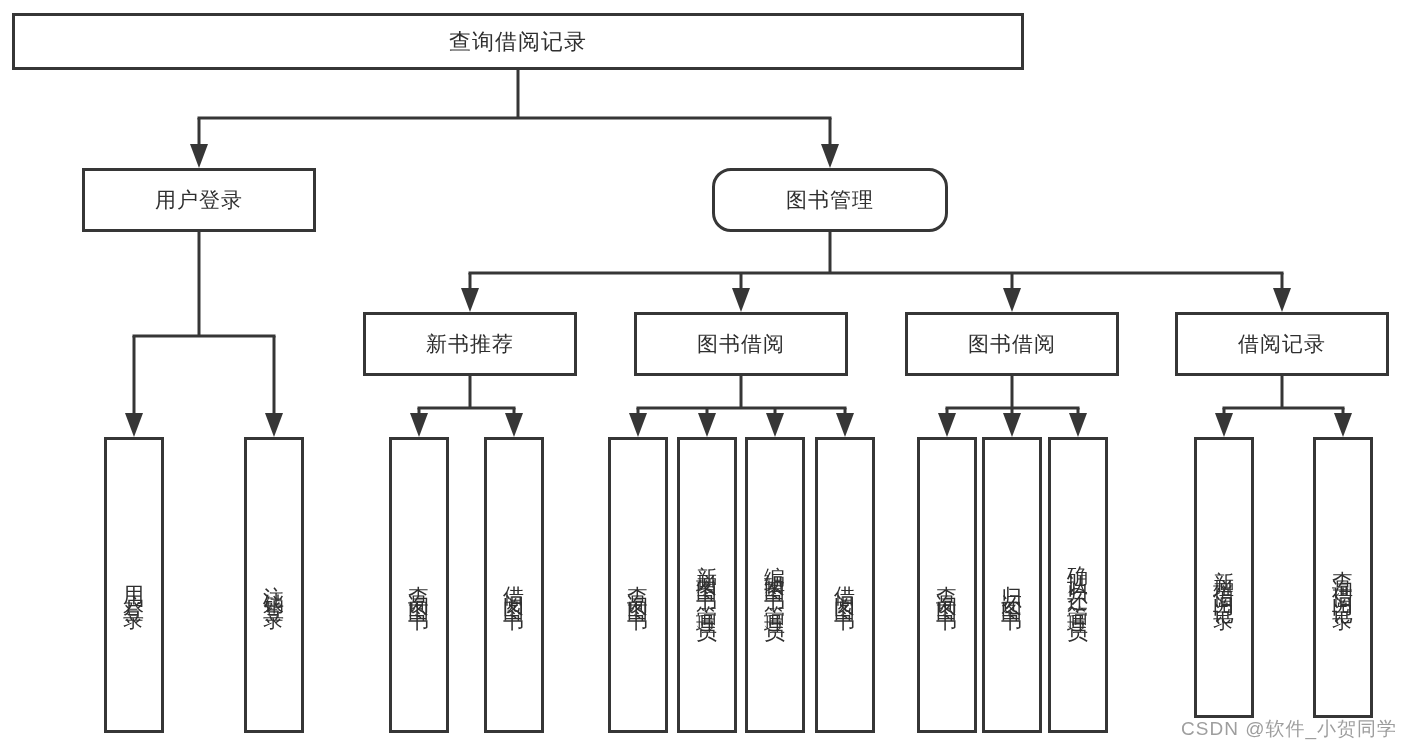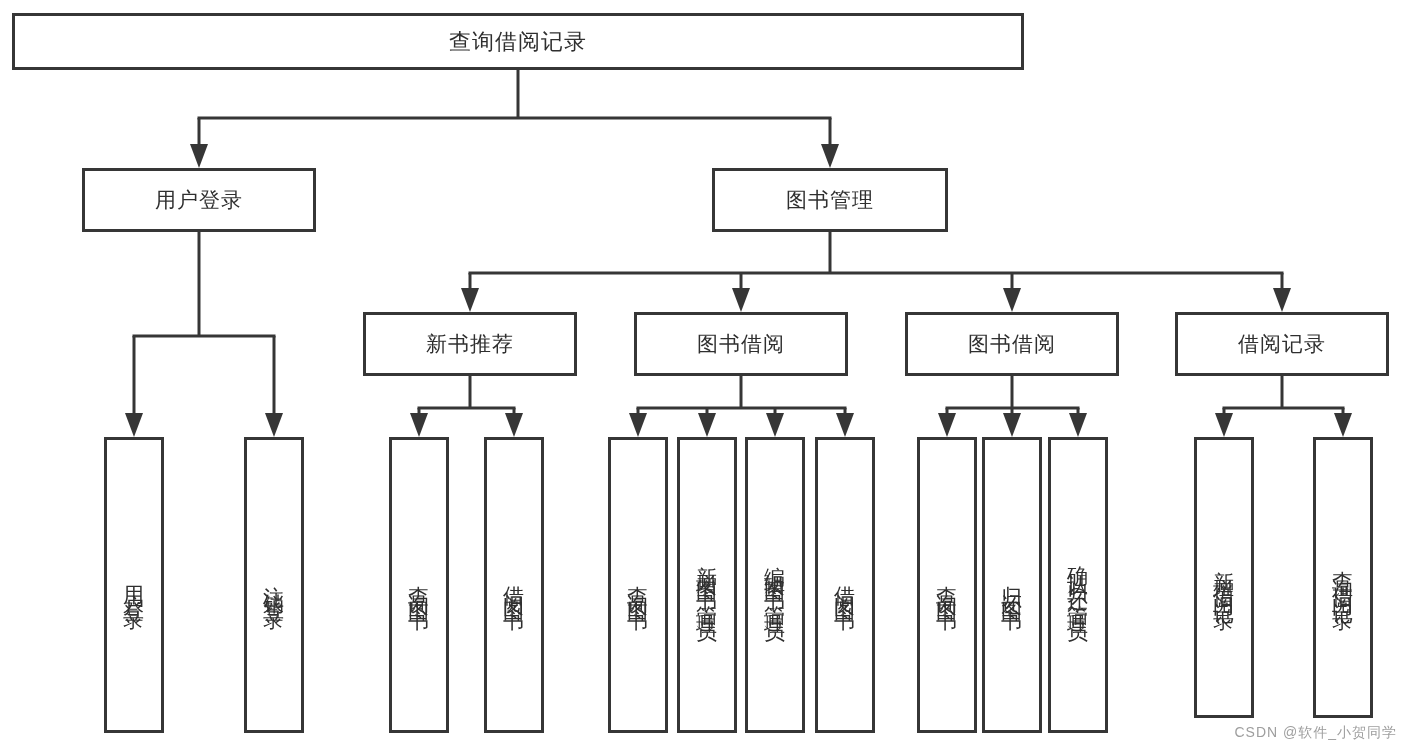--- a/index.html
+++ b/index.html
@@ -26,34 +26,34 @@
     background:#fff;
     display:flex;align-items:center;justify-content:center;
     color:var(--text);
     font-size:21px;
     letter-spacing:1px;
     z-index:2;
   }
   .root{left:12px;top:13px;width:1012px;height:57px;font-size:22px;}
   .l2{top:168px;height:64px;}
   .l2.user{left:82px;width:234px;}
-  .l2.book{left:712px;width:236px;}
+  .l2.book{left:712px;width:236px;border-radius:19px;}
   .l3{top:312px;height:64px;width:214px;}
   .leaf{top:437px;width:60px;height:296px;}
   .leaf.short{height:281px;}
   .vtext{
     writing-mode:vertical-rl;
     line-height:1;
     letter-spacing:8px;
     font-size:21px;
   }
   .watermark{
     position:absolute;
     right:8px;bottom:5px;
-    font-size:14px;
+    font-size:19px;
     color:var(--wm);
     letter-spacing:1px;
     z-index:3;
     white-space:nowrap;
   }
 </style>
 </head>
 <body>
 
 <div class="diagram">

